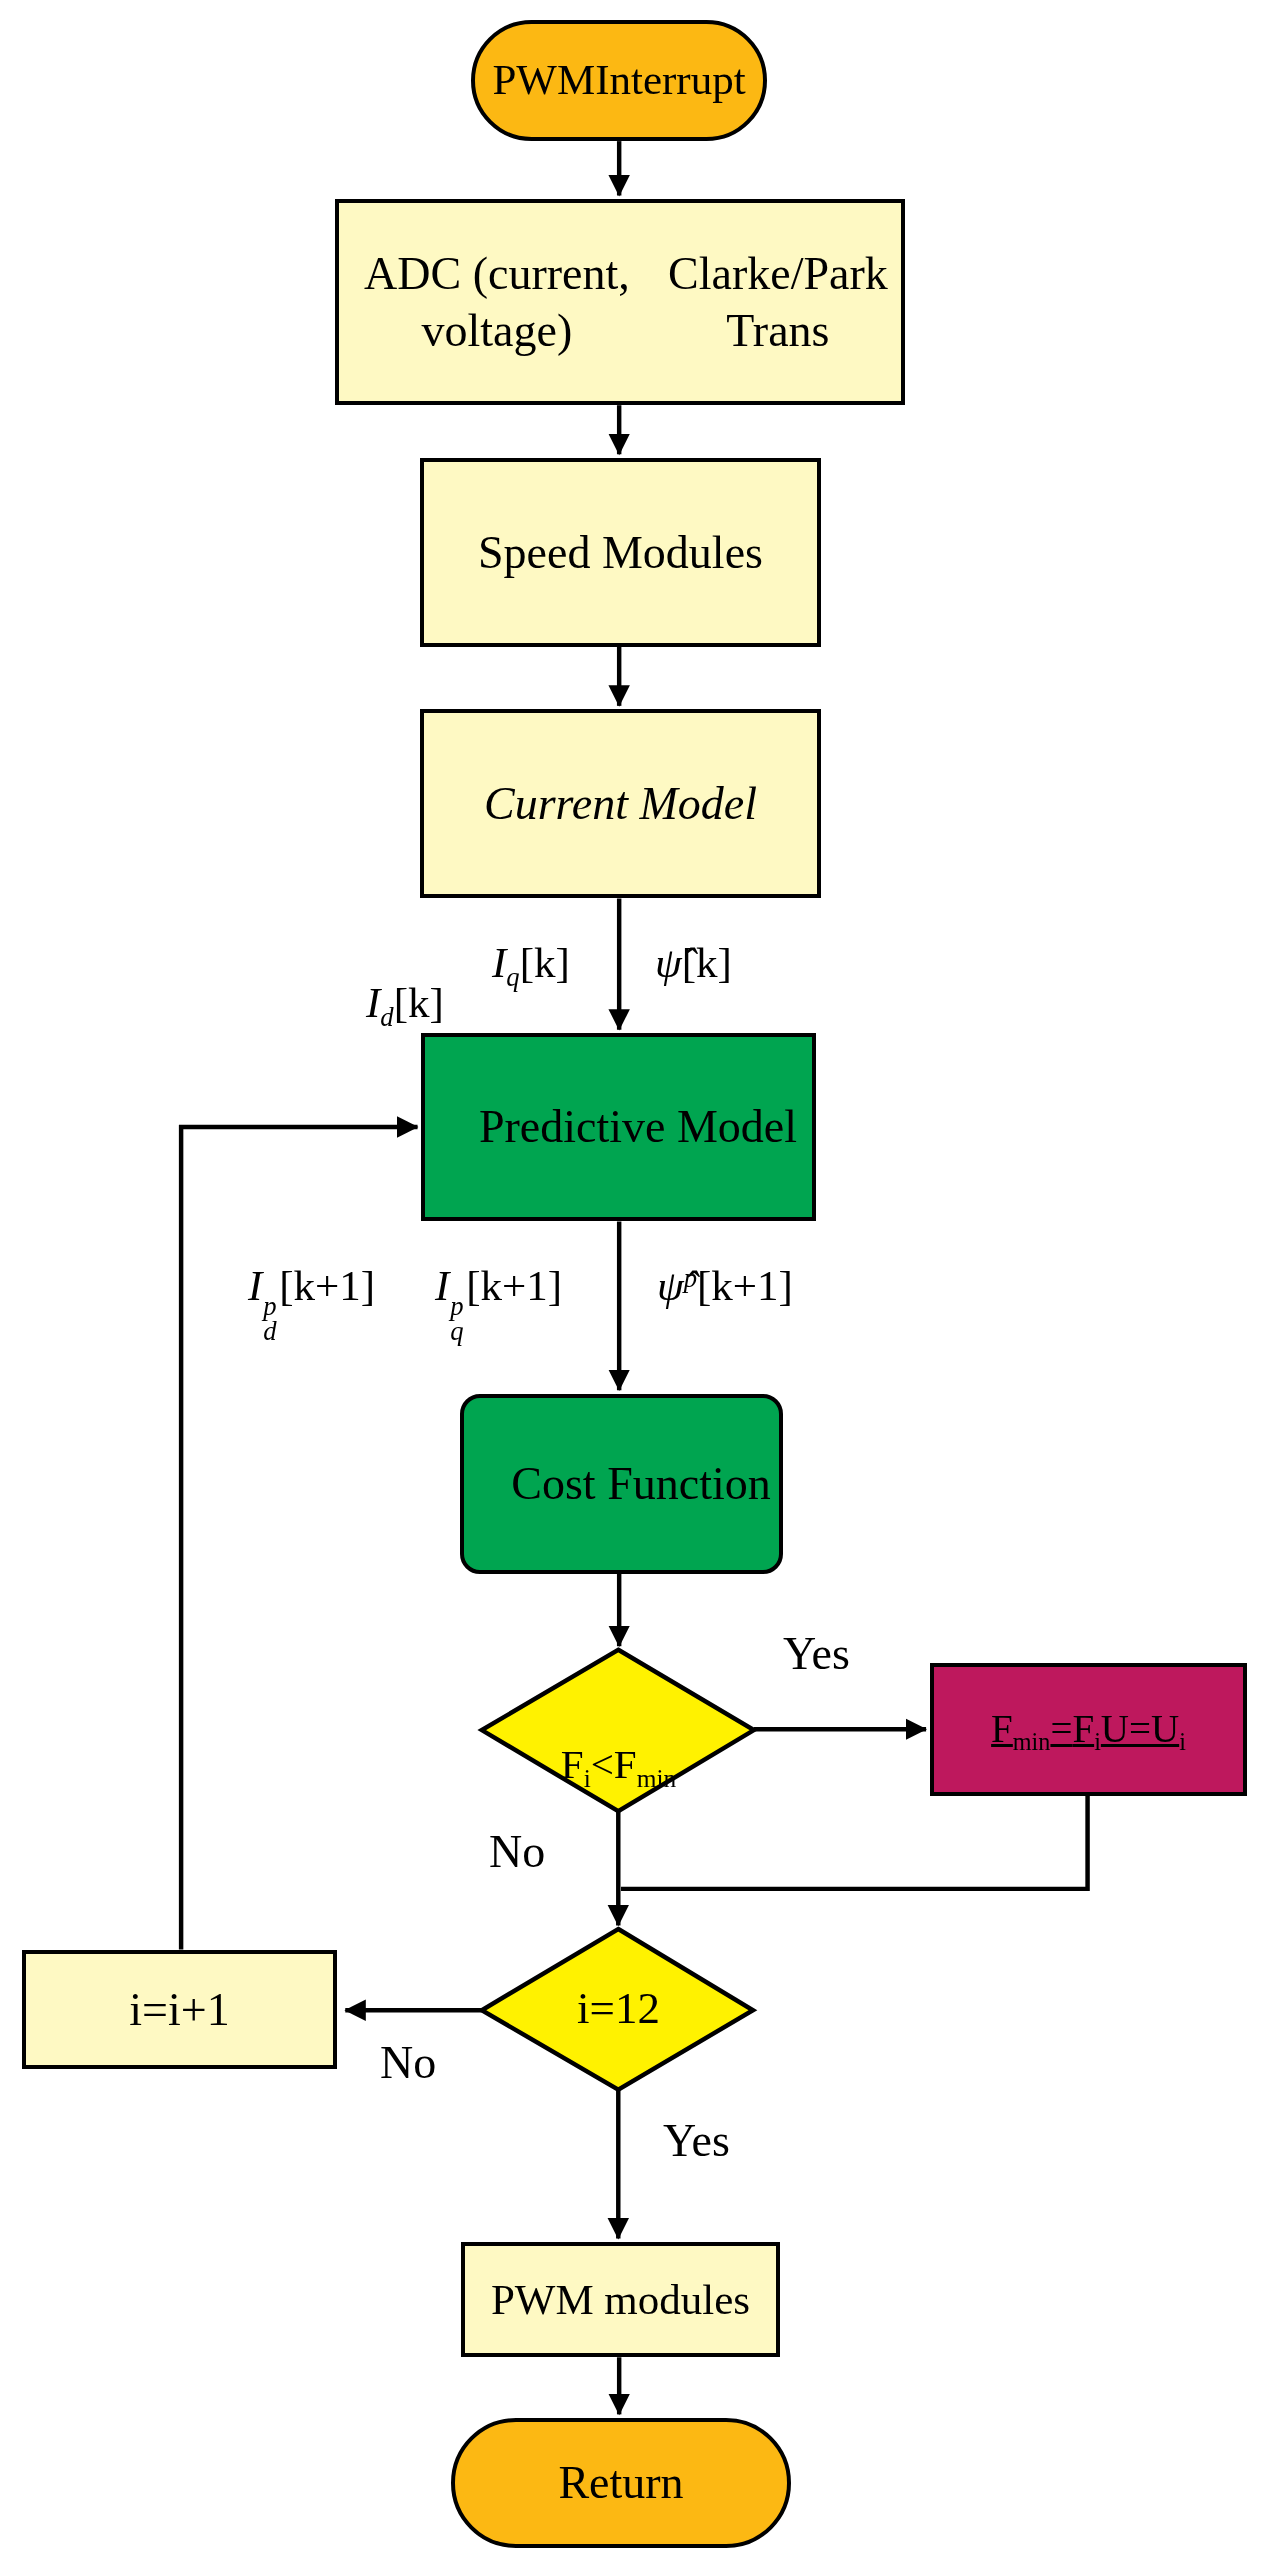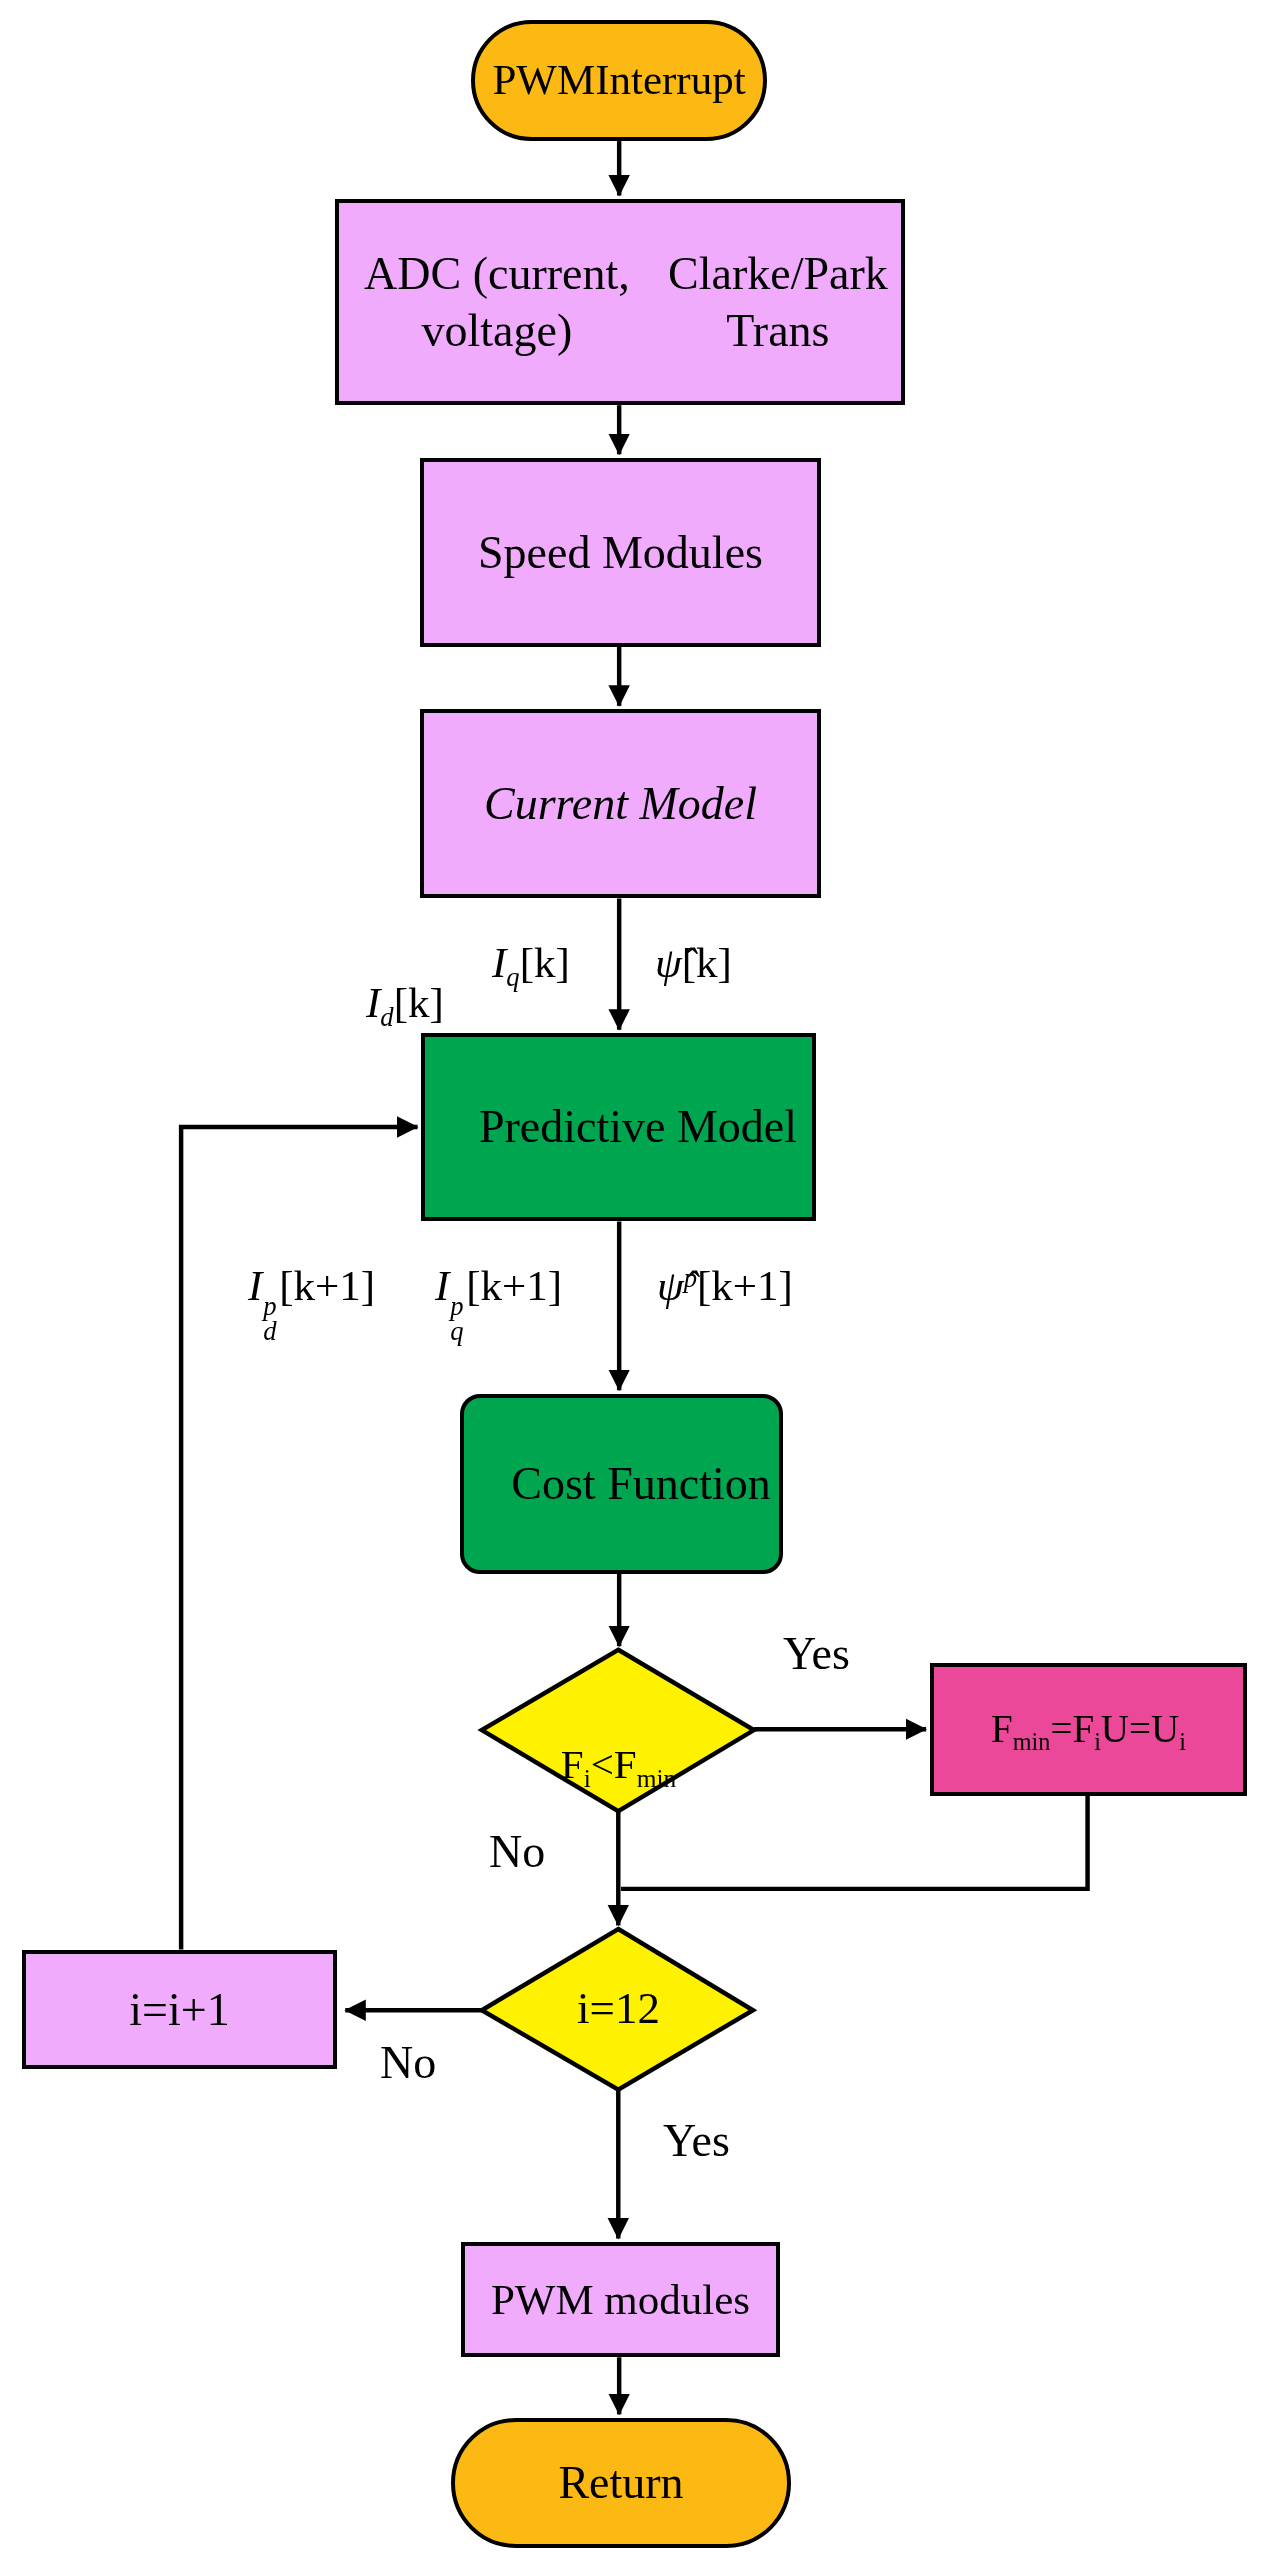--- a/index.html
+++ b/index.html
@@ -15,23 +15,23 @@
   .node{
     position:absolute;
     box-sizing:border-box;
     border:4.5px solid #000;
     display:flex;flex-direction:row;
     align-items:center;justify-content:center;
     text-align:center;
     line-height:1.25;
   }
   .c-orange{background:#FCB813;}
-  .c-blue{background:#f0abfc;}
+  .c-blue{background:#fef9c3;}
   .c-green{background:#00A550;padding-left:39px;}
-  .c-lgreen{background:#ec4899;}
+  .c-lgreen{background:#be185d;text-decoration:underline;}
   .stadium{border-radius:178px;}
   .fs48{font-size:43px;} .fs52{font-size:46px;} .fs46{font-size:41px;} .fs50{font-size:45px;}
   .lbl{position:absolute;white-space:nowrap;font-size:43px;line-height:1.1;}
   .branch{position:absolute;white-space:nowrap;font-size:46px;line-height:1;}
   .dlabel{position:absolute;text-align:center;white-space:nowrap;line-height:1;}
   .it{font-style:italic;}
   .rm{font-style:normal;}
   .sb{font-size:0.62em;vertical-align:-0.35em;}
   .sp{font-size:0.62em;vertical-align:0.5em;}
   .stack{

